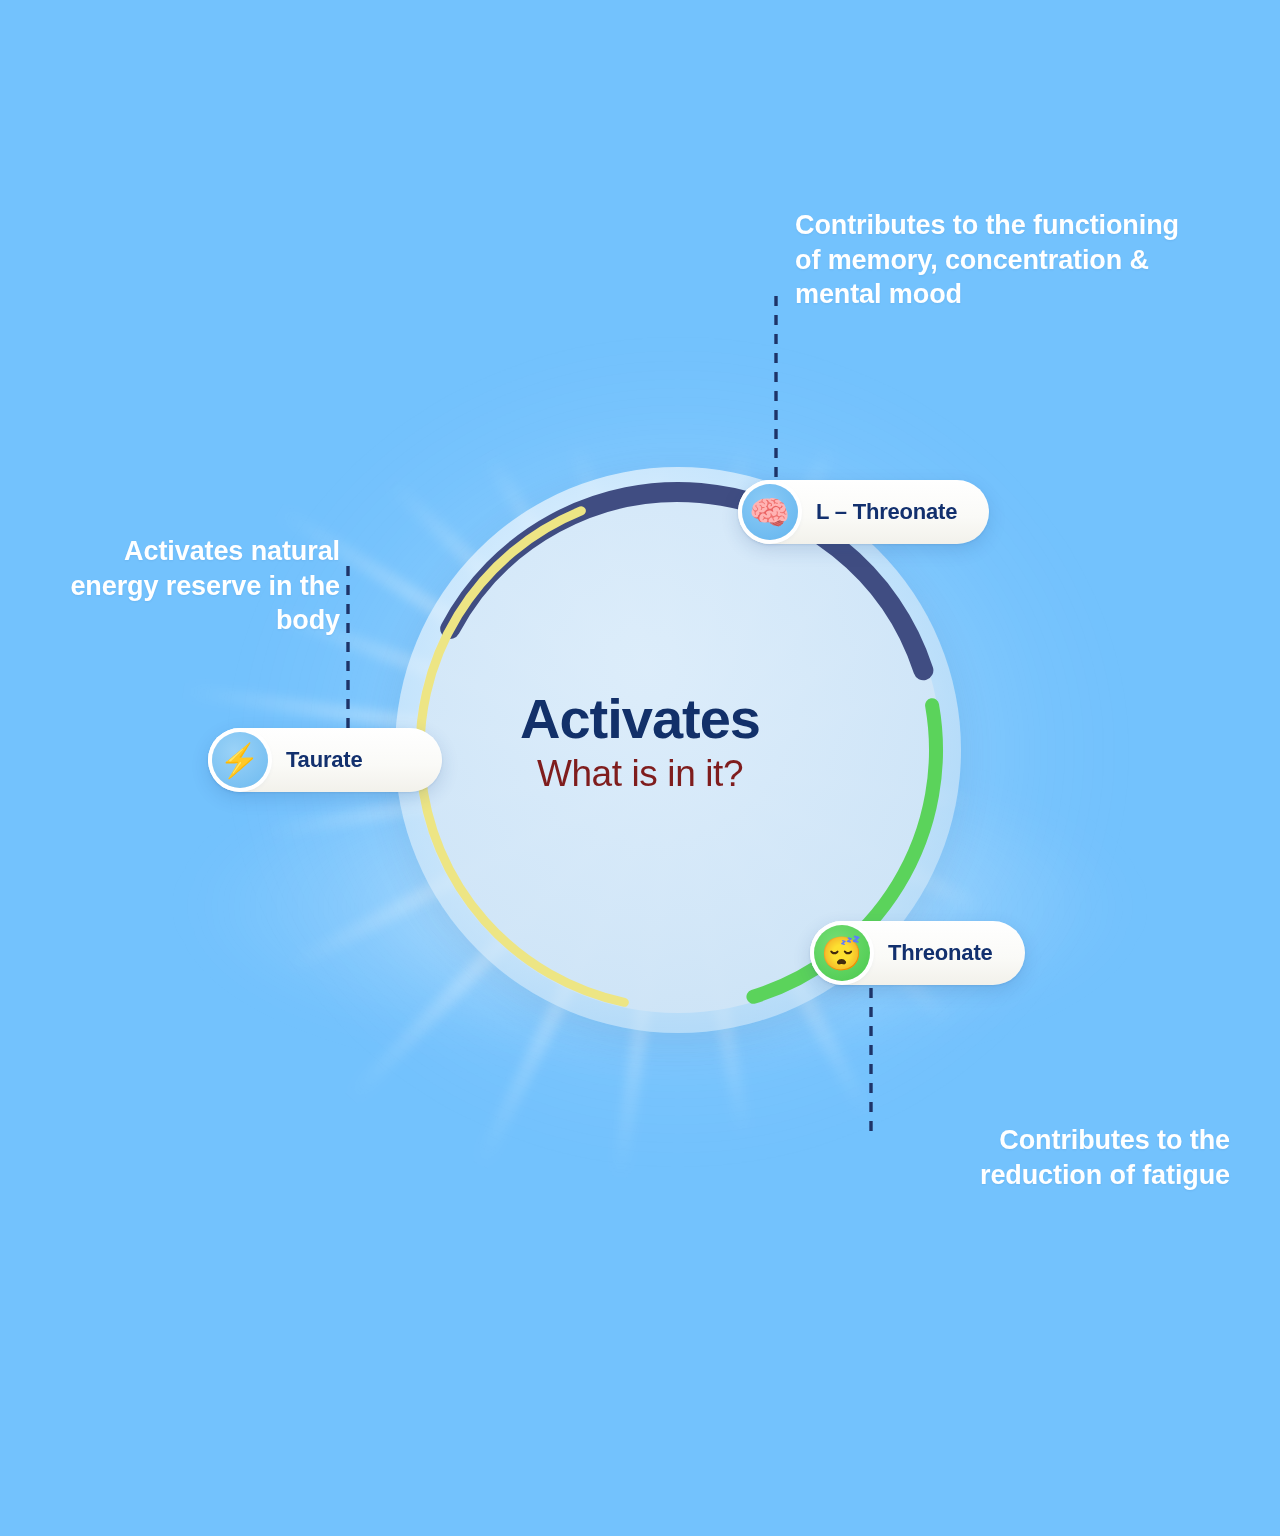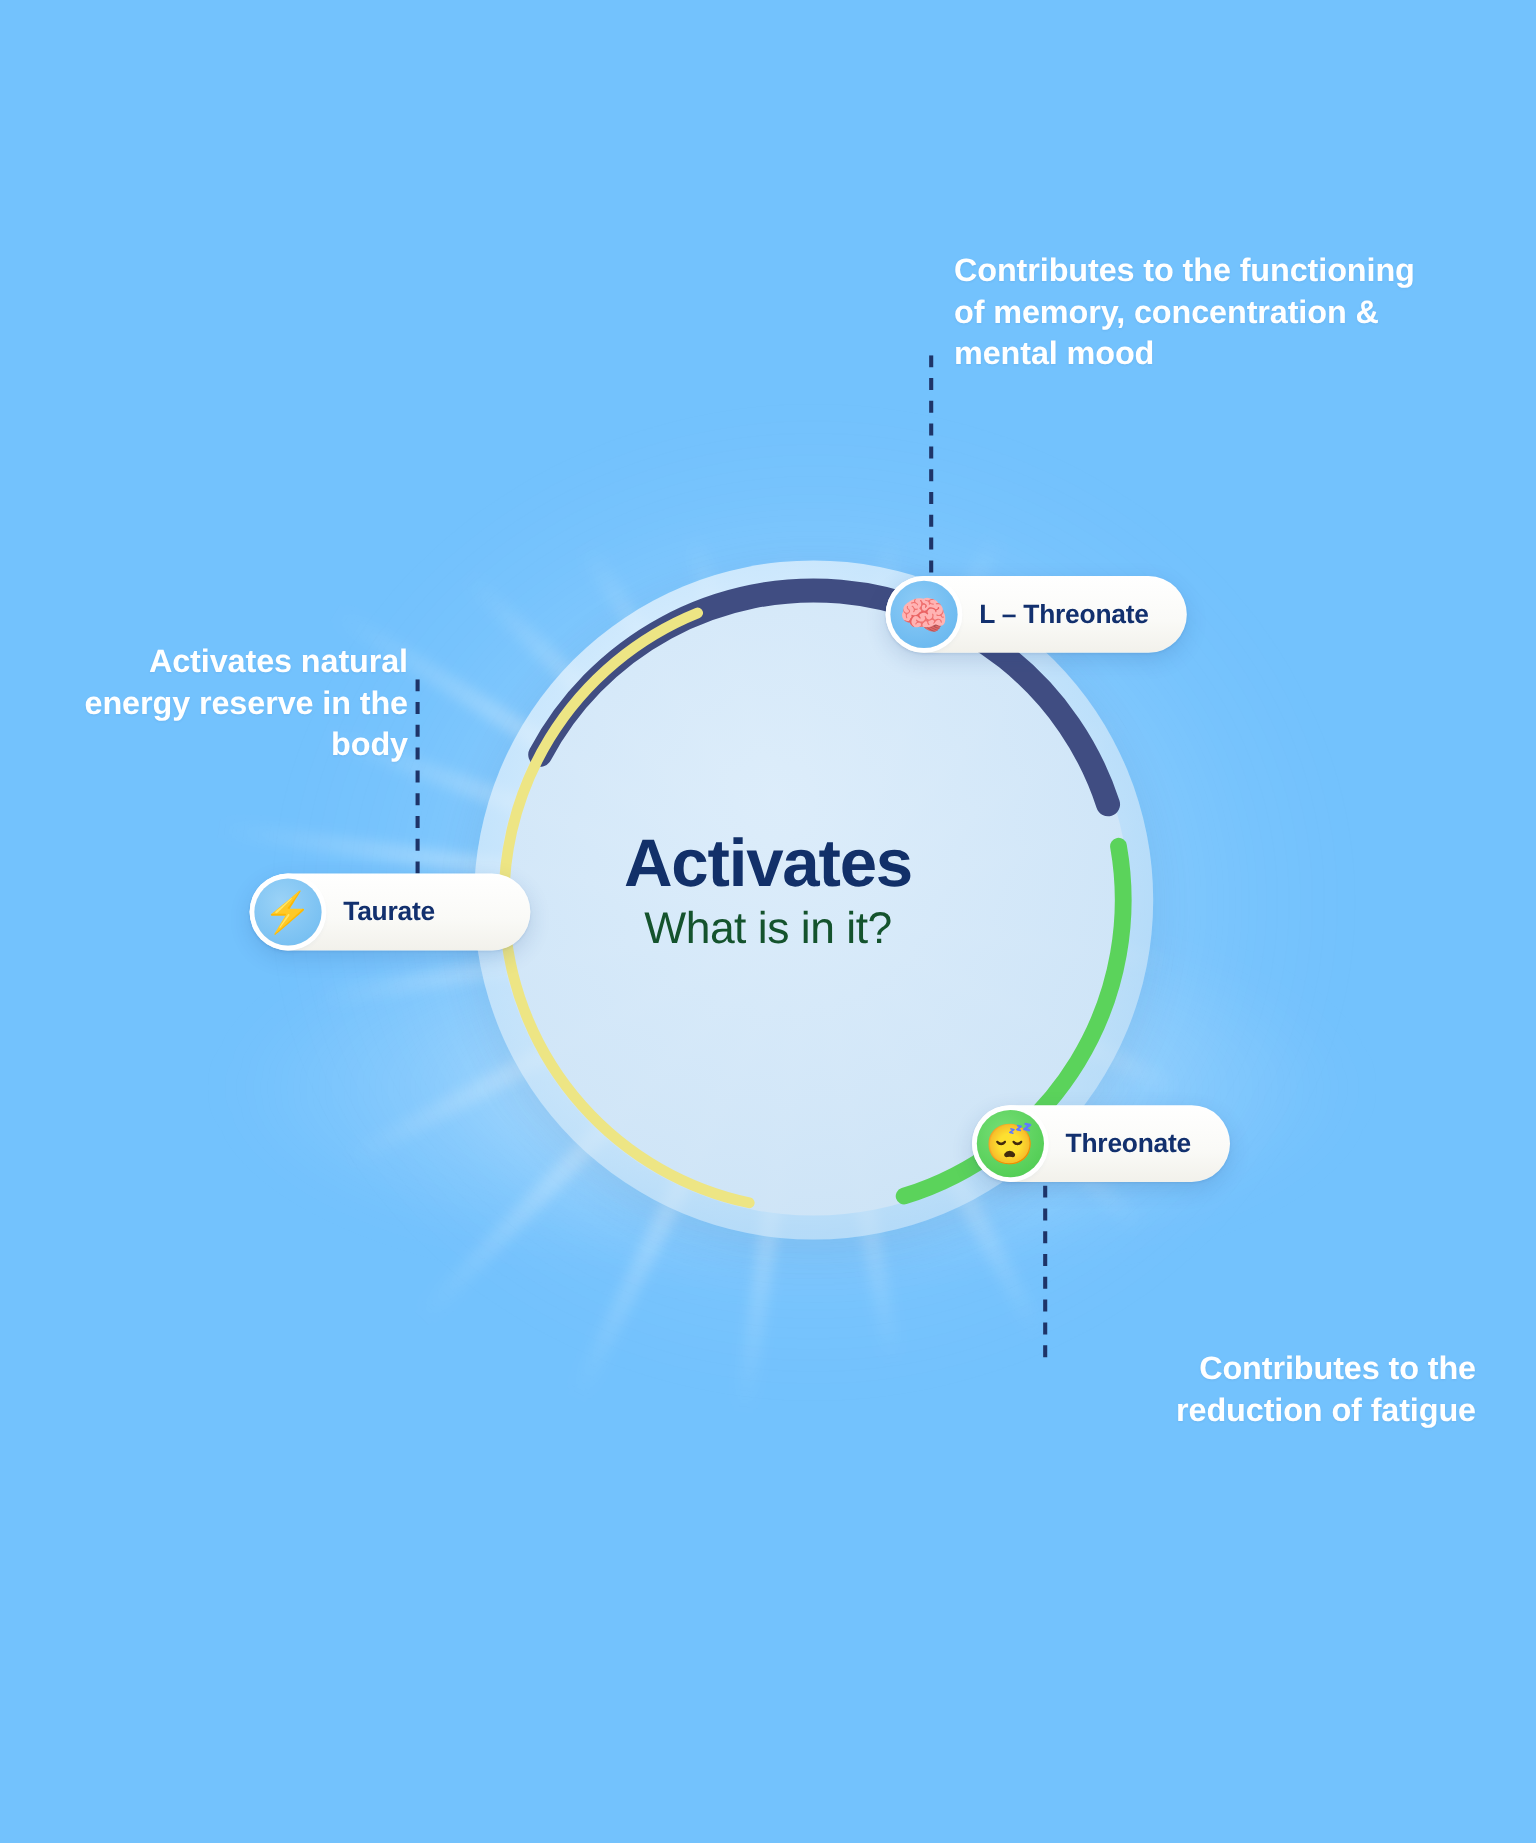--- a/index.html
+++ b/index.html
@@ -183,21 +183,21 @@
     font-size: 56px;
     font-weight: bold;
     color: #123069;
     letter-spacing: -1px;
     line-height: 1.05;
   }
   .center-sub {
     margin-top: 4px;
     font-size: 37px;
     font-weight: normal;
-    color: #14532d;
+    color: #7f1d1d;
     letter-spacing: -0.4px;
   }
 </style>
 </head>
 <body>
 
 <div id="stage">
 
   <div class="burst-layer">
     <div class="burst-core"></div>

